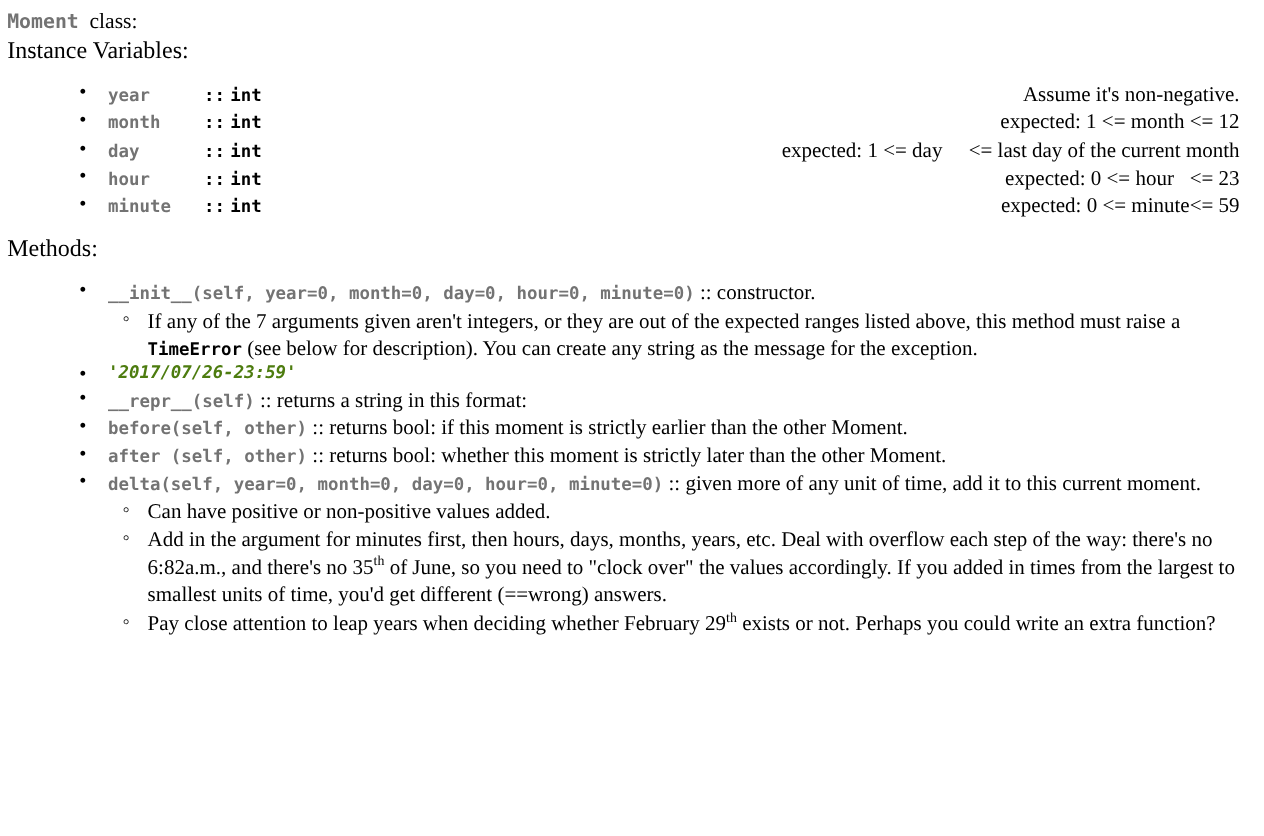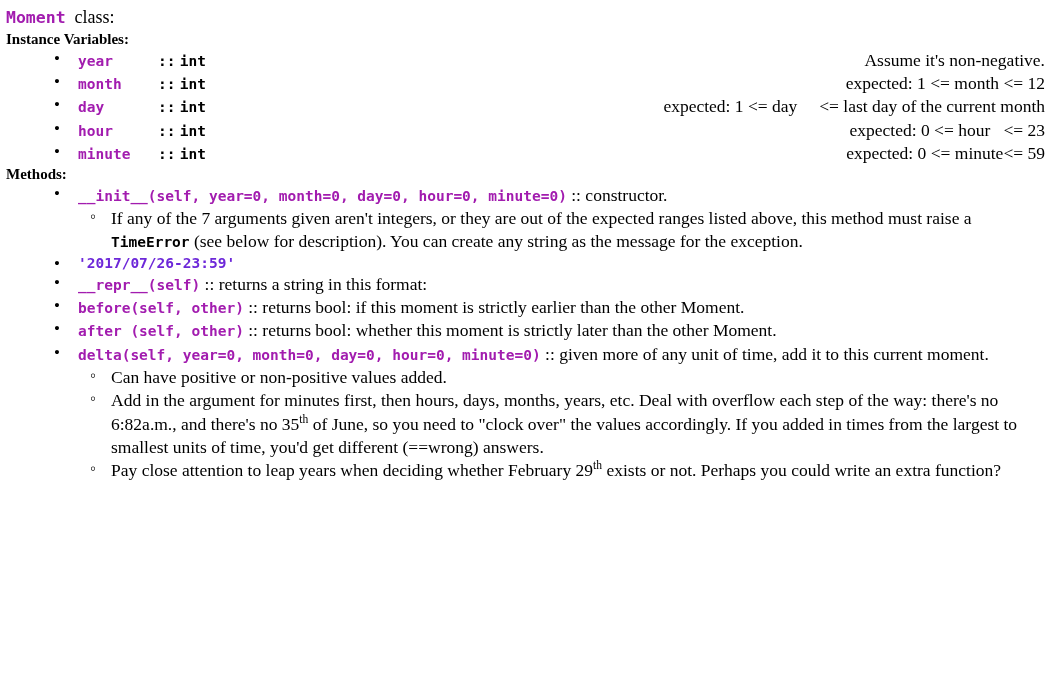--- a/index.html
+++ b/index.html
@@ -19,43 +19,43 @@
     padding: 6px 8px 0 6px;
     box-sizing: border-box;
     width: 1053px;
   }
   .code {
     font-family: "DejaVu Sans Mono", "Liberation Mono", monospace;
     font-weight: bold;
     font-size: 14.5px;
     letter-spacing: 0px;
   }
-  .blue { color: #a21caf; }
-  .green { color: #6d28d9; }
+  .blue { color: #737373; }
+  .green { color: #4d7c0f; font-style: italic; }
   .blk { color: #000000; }
 
   .title-line {
     line-height: 1.28;
     margin: 0 0 1px 0;
     white-space: nowrap;
   }
   .title-line .code { font-size: 16.5px; }
   .title-line .plain { font-size: 18px; }
 
   .section-head {
-    font-weight: bold;
-    font-size: 15px;
+    font-weight: normal;
+    font-size: 20px;
     line-height: 1.25;
     margin: 0;
   }
 
   
   ul.lvl1 {
     list-style: none;
-    margin: 0;
+    margin: 12px;
     padding: 0 0 0 0;
   }
   ul.lvl1 > li {
     position: relative;
     padding-left: 72px;
     line-height: 1.33;
     margin: 0;
   }
   ul.lvl1 > li::before {
     content: "\2022";

